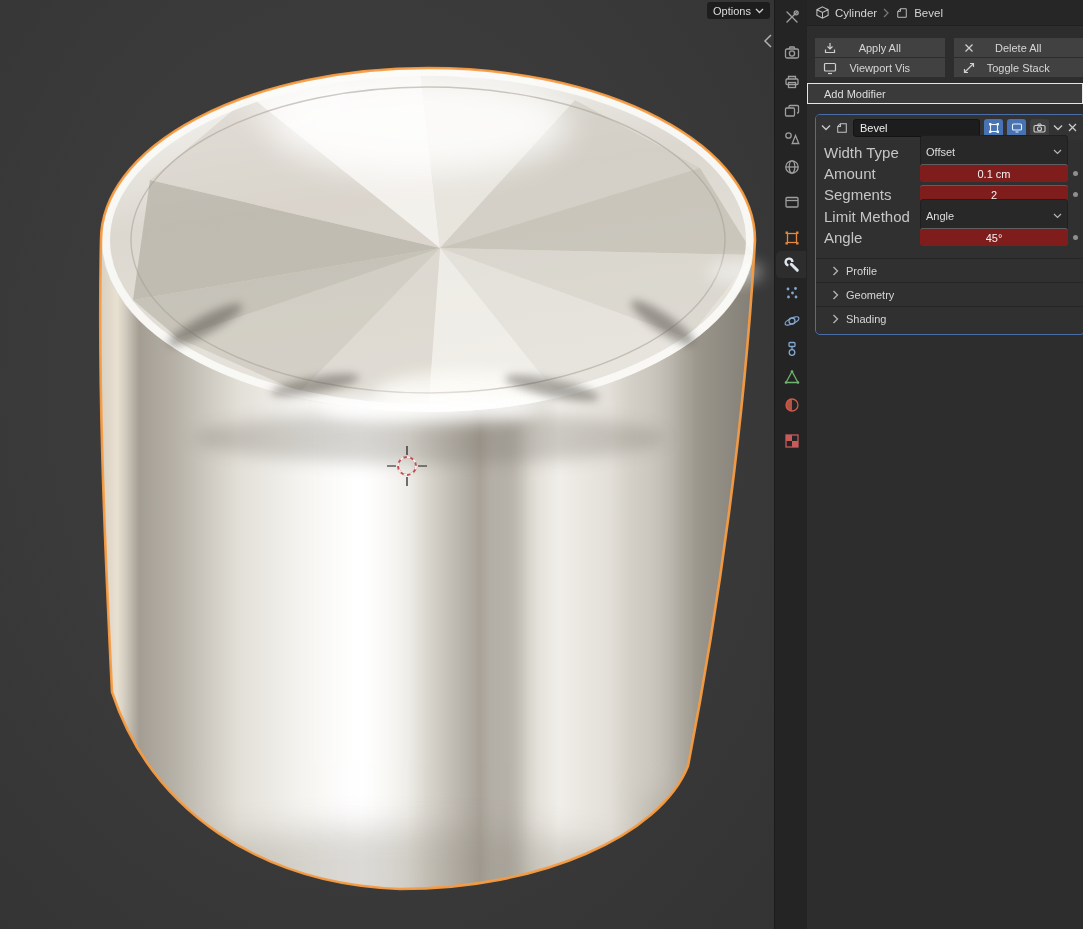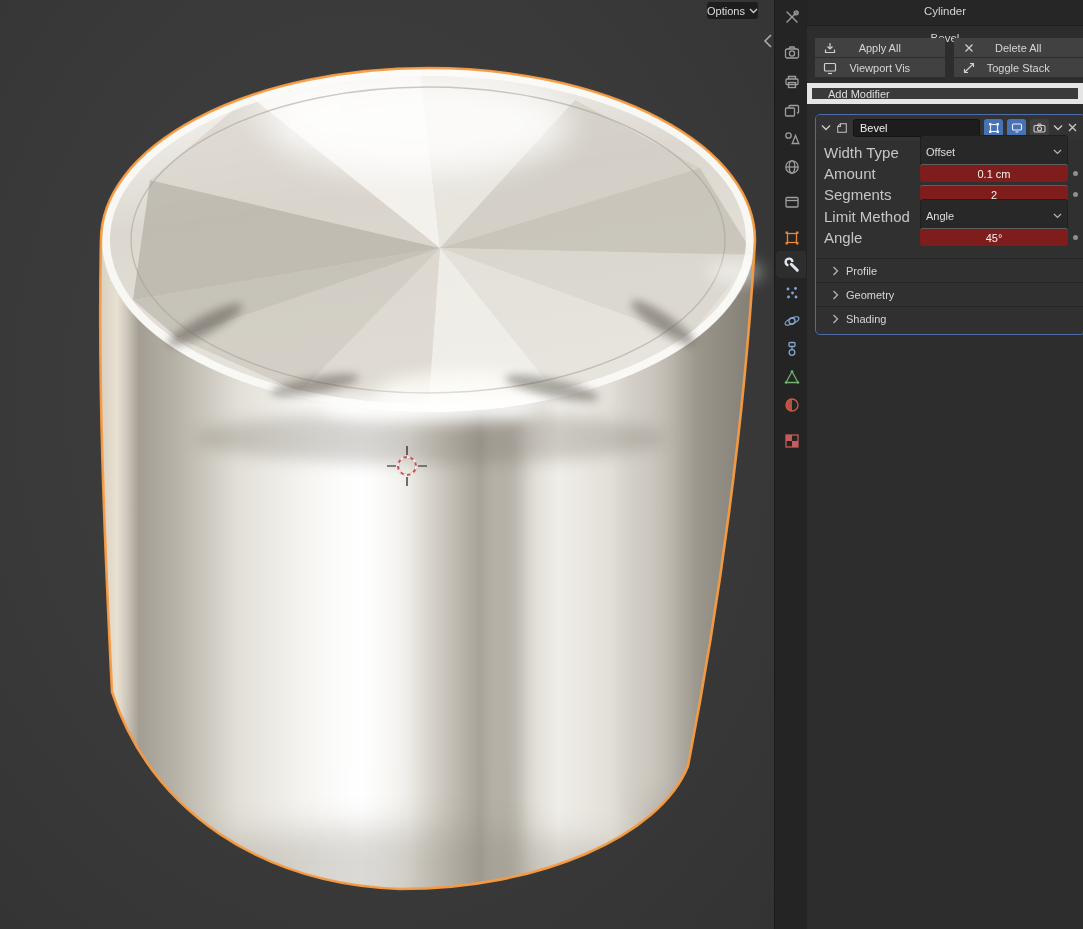--- a/index.html
+++ b/index.html
@@ -5,45 +5,45 @@
   * { margin:0; padding:0; box-sizing:border-box; }
   html,body { width:1083px; height:929px; overflow:hidden; background:#2d2d2d;
     font-family:"Liberation Sans","DejaVu Sans",sans-serif; -webkit-font-smoothing:antialiased; }
   .stage { position:relative; width:1083px; height:929px; }
 
   
   .viewport { position:absolute; left:0; top:0; width:774px; height:929px;
     background:radial-gradient(ellipse at 46% 42%, #3f3f3f 0%, #3a3a3a 55%, #333333 100%); }
   .vp-svg { position:absolute; left:0; top:0; }
   .options-btn { position:absolute; top:2px; left:707px; height:17px; display:flex; align-items:center;
-    gap:4px; padding:0 0; background:rgba(24,24,24,.82); border-radius:3px; color:#dcdcdc; font-size:11px; }
+    gap:4px; padding:0 6px; background:rgba(24,24,24,.82); border-radius:3px; color:#dcdcdc; font-size:11px; }
   .vp-collapse { position:absolute; left:762px; top:33px; width:12px; height:16px; opacity:.8; }
 
   
   .tabbar { position:absolute; left:774px; top:0; width:32px; height:929px; background:#242424;
     border-left:1px solid #1b1b1b; }
   .tab { position:absolute; left:1px; width:31px; height:27px; display:flex; align-items:center; justify-content:center; }
   .tab.active { background:#2d2d2d; border-radius:5px 0 0 5px; }
   .tab svg { display:block; }
 
   
   .props { position:absolute; left:806px; top:0; width:277px; height:929px; background:#2d2d2d;
     border-left:1px solid #232323; }
   .props-header { height:26px; background:#262626; border-bottom:1px solid #202020; display:flex;
-    align-items:center; gap:5px; padding:0 8px; color:#d4d4d4; font-size:11.5px;flex-direction:column; }
+    align-items:center; gap:5px; padding:0 8px; color:#d4d4d4; font-size:11.5px; }
   .crumb-sep { opacity:.7; }
   .props-body { padding-top:12px; }
 
   .btn-grid { display:grid; grid-template-columns:1fr 1fr; grid-gap:1px; }
   .pbtn { position:relative; height:19px; background:#414141; color:#d6d6d6; font-size:11px;
     display:flex; align-items:center; justify-content:center;margin-left:8px; }
   .pbtn svg { position:absolute; left:8px; top:2.5px; }
   .btn-grid .pbtn { margin-bottom:0; }
 
-  .add-modifier { margin-top:6px; height:21px; background:#3a3a3a; border:5px solid #e5e5e5;
+  .add-modifier { margin-top:6px; height:21px; background:#3a3a3a; border:1px solid #e5e5e5;
     color:#dedede; font-size:11px; display:flex; align-items:center; padding-left:16px; }
 
   .mod-panel { margin:10px 0 0 8px; width:269px; background:#303030; border:1px solid #4a6da8;
     border-radius:5px 3px 3px 5px; overflow:hidden; }
   .mod-header { height:25px; background:#333333; display:flex; align-items:center; gap:4px; padding:0 5px; }
   .name-field { flex:1; height:18px; background:#1d1d1d; border:1px solid #141414; border-radius:3px;
     color:#efefef; font-size:11px; display:flex; align-items:center; padding-left:6px; min-width:0;
     white-space:nowrap; overflow:hidden; }
   .tgl { width:19px; height:18px; border-radius:3px; display:flex; align-items:center; justify-content:center; }
   .tgl.on { background:#4772b3; }

